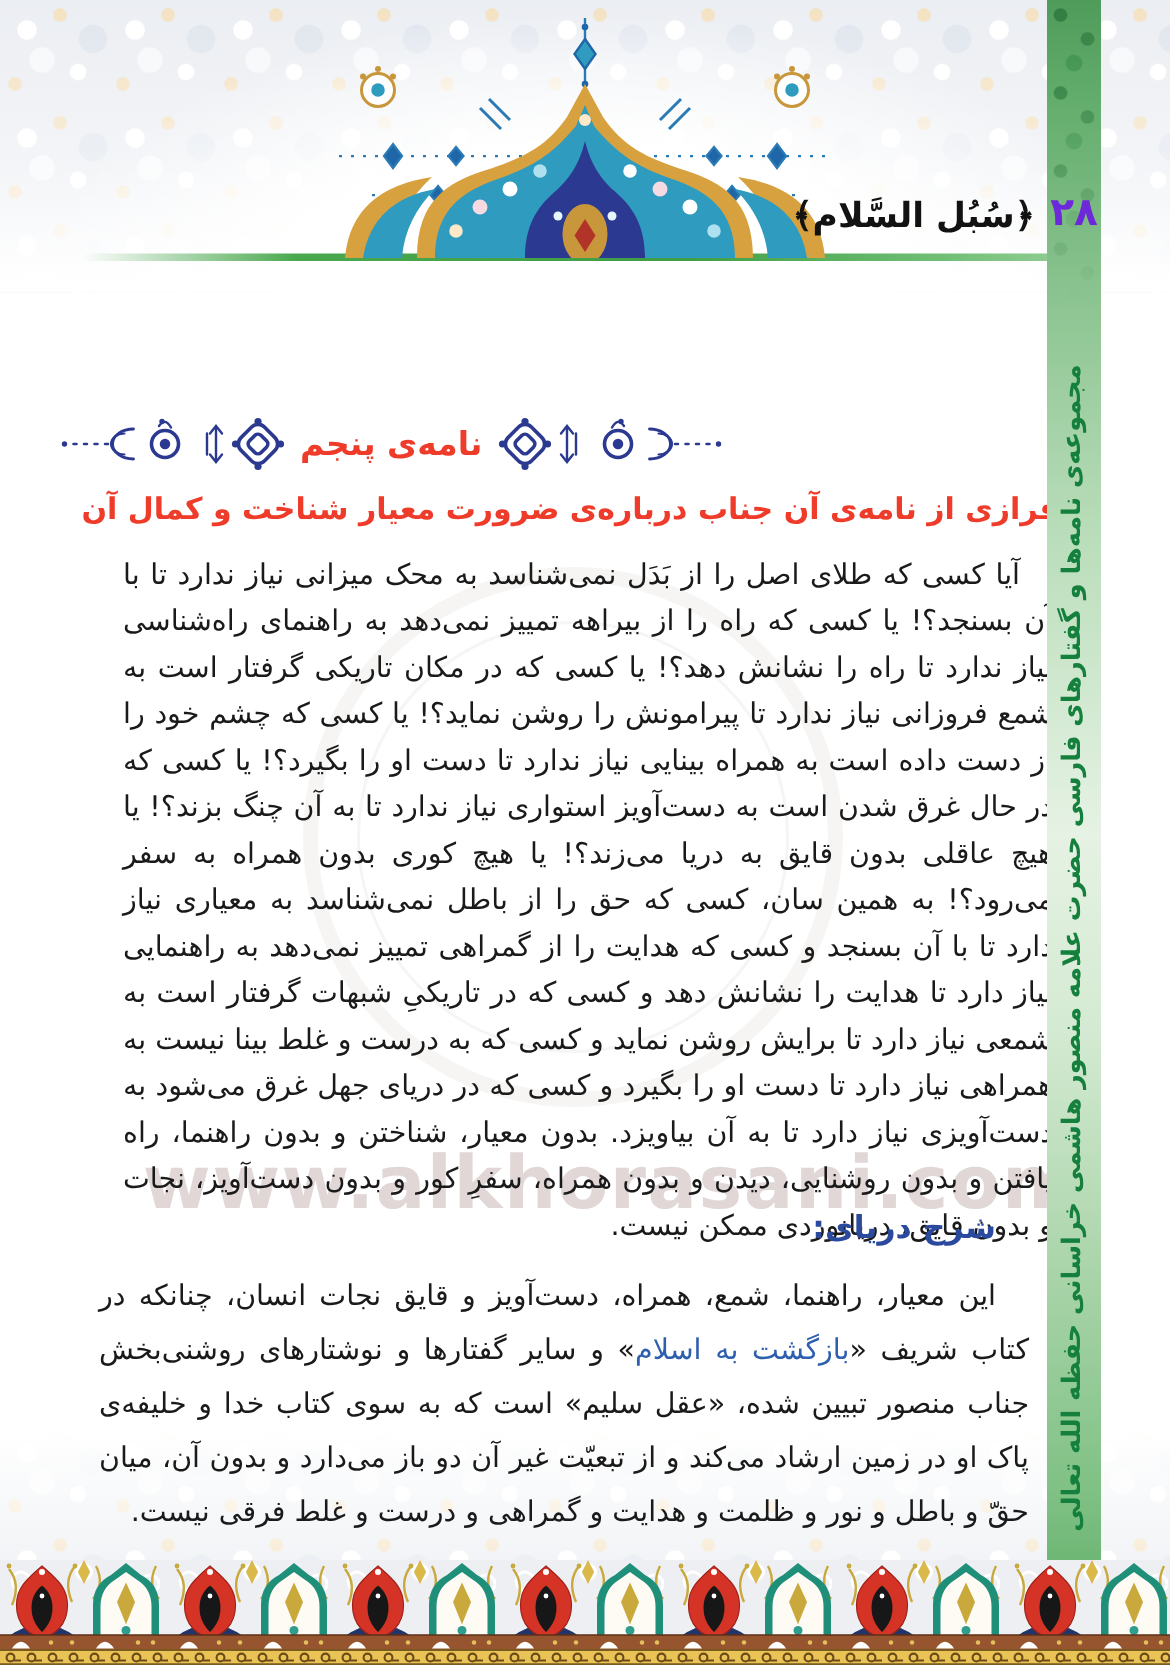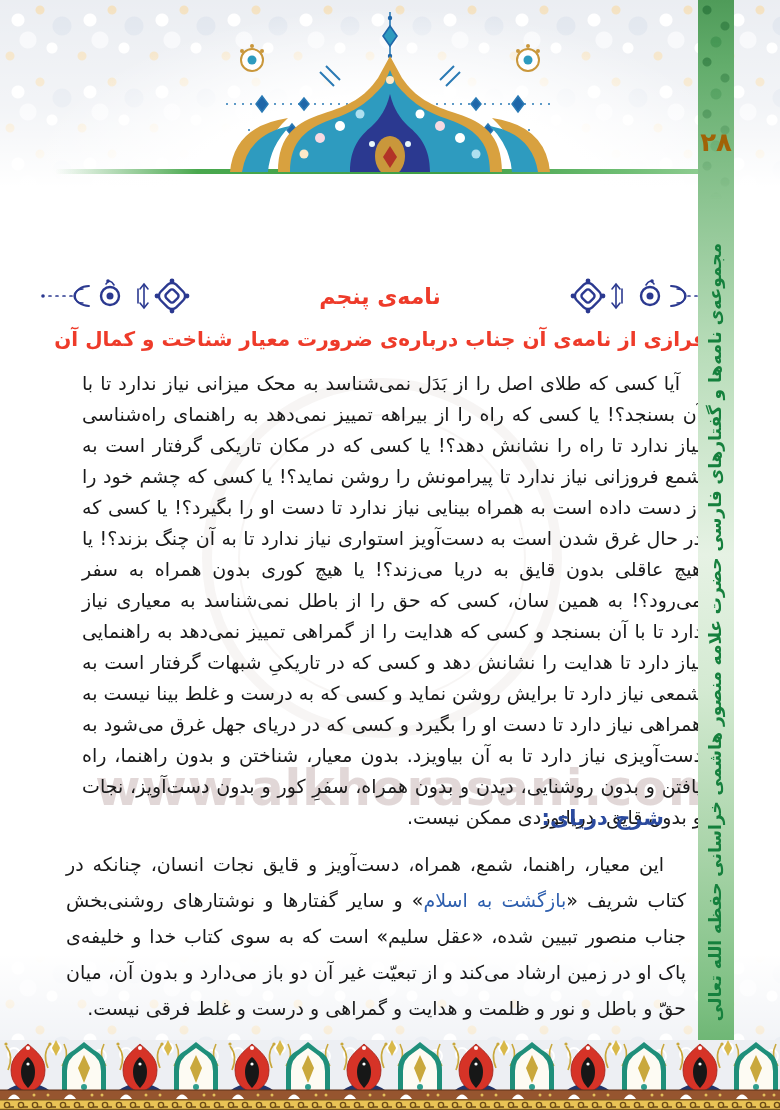--- a/index.html
+++ b/index.html
@@ -43,29 +43,29 @@
       #e6f2e4 50%,#d4ead2 62%,#abd5ab 76%,#7ec083 90%,#55a75e 100%);}
   .strip::before{content:"";position:absolute;top:0;left:0;right:0;height:210px;
     background-image:
       radial-gradient(circle at 9px 10px, rgba(27,102,47,.55) 0 4px, rgba(27,102,47,0) 5px),
       radial-gradient(circle at 27px 26px, rgba(27,102,47,.45) 0 4px, rgba(27,102,47,0) 5px),
       radial-gradient(circle at 18px 42px, rgba(40,130,62,.4) 0 5px, rgba(40,130,62,0) 6px);
     background-size:36px 52px;
     -webkit-mask-image:linear-gradient(180deg,#000 20%,transparent 95%);
     mask-image:linear-gradient(180deg,#000 20%,transparent 95%);}
   .page-number{position:absolute;top:127px;left:698px;width:36px;z-index:6;
-    text-align:center;font-size:26px;font-weight:bold;color:#a16207;}
+    text-align:center;font-size:26px;font-weight:bold;color:#6d28d9;}
   .spine-text{position:absolute;top:243px;right:80px;width:840px;height:30px;z-index:6;
     transform:rotate(-90deg);transform-origin:top right;
     direction:rtl;text-align:right;white-space:nowrap;
     font-size:17px;font-weight:bold;color:#15803d;letter-spacing:.4px;line-height:30px;}
 
   
   .kicker-row{position:absolute;top:276px;left:40px;width:680px;z-index:3;
-    display:flex;align-items:center;justify-content:space-between;gap:10px;direction:rtl;}
+    display:flex;align-items:center;justify-content:flex-end;gap:10px;direction:rtl;}
   .kicker{font-size:22px;font-weight:bold;color:#ee3b2a;white-space:nowrap;}
   .korn{flex:0 0 auto;}
   .korn.flip{transform:scaleX(-1);}
   .letter-title{position:absolute;top:327px;left:40px;width:680px;z-index:3;
     text-align:center;direction:rtl;font-size:20px;font-weight:bold;color:#ee3b2a;}
 
   
   .letter-body{position:absolute;top:368px;left:82px;width:620px;z-index:3;
     direction:rtl;text-align:justify;font-size:19px;line-height:31px;color:#1a1a1a;
     text-indent:22px;}
@@ -158,20 +158,21 @@
       <circle cx="240" cy="118" r="5" fill="#f7d9e2"></circle>
         <circle cx="260" cy="130" r="5" fill="#ffffff"></circle>
       <circle cx="104" cy="146" r="4.5" fill="#fde9c8"></circle>
         <circle cx="276" cy="146" r="4.5" fill="#aee0f0"></circle>
       <circle cx="190" cy="72" r="4" fill="#fde9c8"></circle>
       <circle cx="172" cy="136" r="3" fill="#e8f6fb"></circle>
         <circle cx="208" cy="136" r="3" fill="#e8f6fb"></circle>
     </g>
   </svg>
 
+  <div class="book-title">﴿سُبُل السَّلام﴾</div>
   <div class="strip"></div>
   <div class="page-number">۲۸</div>
   <div class="spine-text">مجموعه‌ی نامه‌ها و گفتارهای فارسی حضرت علامه منصور هاشمی خراسانی حفظه الله تعالی</div>
 
   <div class="kicker-row">
     <svg class="korn" width="150" height="40" viewBox="0 0 150 40">
       <defs>
         <g id="korn-shape">
           <g fill="none" stroke="#2b3990" stroke-width="2.4" stroke-linecap="round">
             <g transform="translate(18,20)">

